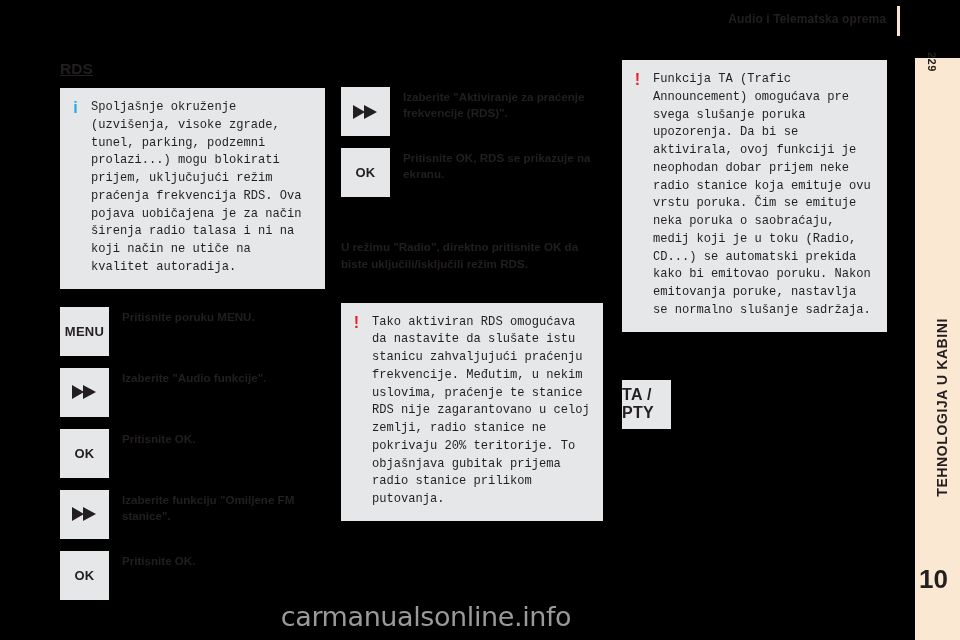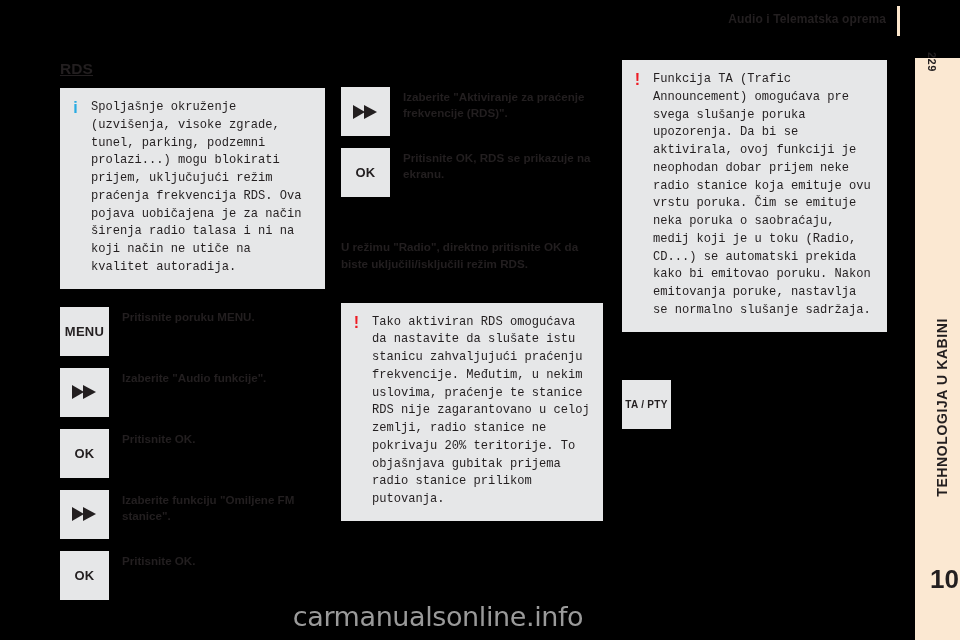--- a/index.html
+++ b/index.html
@@ -60,21 +60,21 @@
     font-size: 14px;
     font-weight: bold;
     color: #231f20;
     writing-mode: vertical-rl;
     transform: rotate(180deg);
     letter-spacing: 0.6px;
     white-space: nowrap;
   }
   .side-chapter-num {
     position: absolute;
-    right: 1px; bottom: 48px;
+    right: 12px; bottom: 48px;
     font-size: 26px;
     font-weight: bold;
     color: #231f20;
     line-height: 1;
   }
 
   
   .col { position: absolute; top: 60px; }
   .col-left   { left: 60px;  width: 265px; }
   .col-mid    { left: 341px; width: 262px; }
@@ -130,21 +130,21 @@
     display: flex;
     align-items: center;
     justify-content: center;
     color: #231f20;
   }
   .keycap-label {
     font-size: 13px;
     font-weight: bold;
     letter-spacing: 0.3px;
   }
-  .keycap-label.small { font-size: 10px; }
+  .keycap-label.small { font-size: 16px; }
   .keycap-ff svg { display: block; }
   .step-text {
     font-size: 11.6px;
     font-weight: bold;
     line-height: 1.42;
     color: #231f20;
     padding-top: 2px;
   }
 
   .plain-note {
@@ -155,21 +155,21 @@
   }
 
   
   .gap-18 { height: 18px; }
   .gap-30 { height: 30px; }
   .gap-48 { height: 48px; }
 
   
   .watermark {
     position: absolute;
-    left: 16px; bottom: 8px;
+    left: 4px; bottom: 8px;
     width: 844px;
     text-align: center;
     font-size: 27px;
     color: #9a9a9a;
     letter-spacing: -0.4px;
     font-family: "DejaVu Sans", sans-serif;
   }
 </style>
 </head>
 <body>

